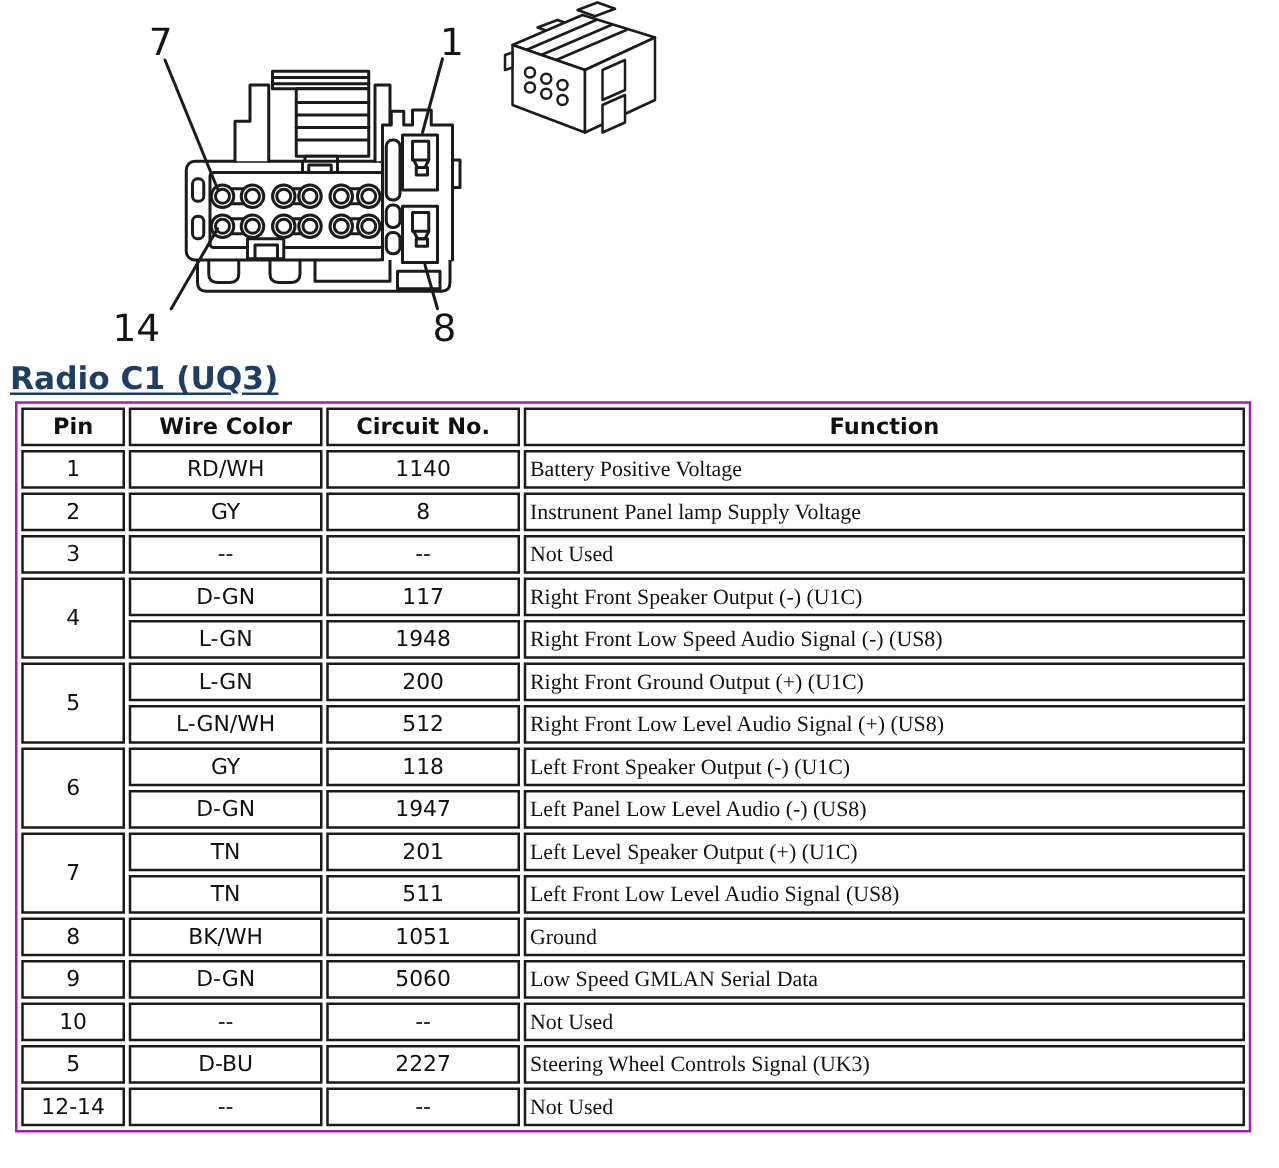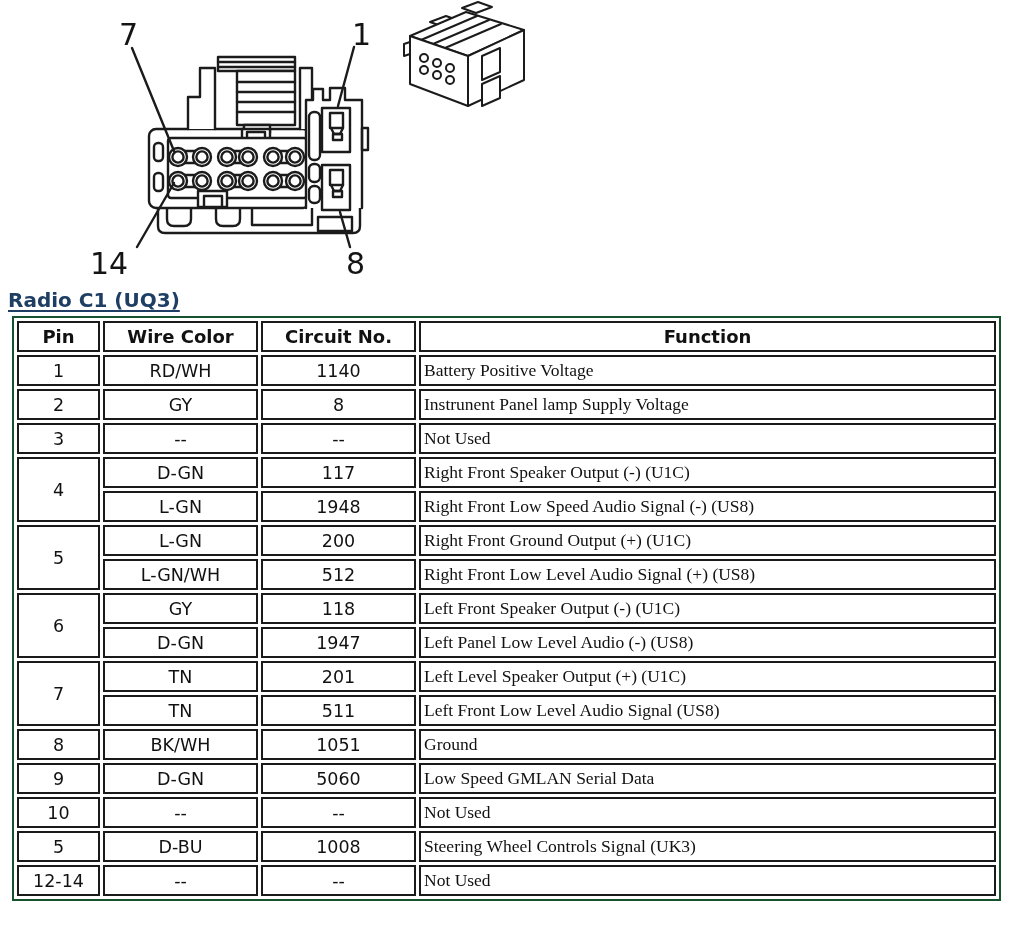--- a/index.html
+++ b/index.html
@@ -36,34 +36,34 @@
   }
   .pl-7  { left: 119px; top: 20px;  }
   .pl-1  { left: 352px; top: 20px;  }
   .pl-14 { left: 90px; top: 249px; }
   .pl-8  { left: 346px; top: 249px; }
 
   
   .page-title {
     display: inline-block;
     margin: 0 0 4px 8px;
-    font-size: 20px;
+    font-size: 25px;
     font-weight: bold;
     color: #1f3e63;
     text-decoration: underline;
     text-decoration-thickness: 2px;
     text-underline-offset: 3px;
     cursor: pointer;
   }
 
   
   table.pinout {
     border-collapse: separate;
     border-spacing: 3px;
-    border: 2px solid #14532d;
+    border: 2px solid #a21caf;
     margin-left: 12px;
     width: 989px;
     background: #ffffff;
     table-layout: fixed;
   }
   table.pinout th,
   table.pinout td {
     border: 2px solid #1a1a1a;
     height: 27px;
     padding: 0 3px;
@@ -302,21 +302,21 @@
         </tr>
         <tr>
           <td class="col-pin" rowspan="1">10</td>
           <td class="col-wire">--</td>
           <td class="col-circuit">--</td>
           <td class="col-function">Not Used</td>
         </tr>
         <tr>
           <td class="col-pin" rowspan="1">5</td>
           <td class="col-wire">D-BU</td>
-          <td class="col-circuit">1008</td>
+          <td class="col-circuit">2227</td>
           <td class="col-function">Steering Wheel Controls Signal (UK3)</td>
         </tr>
         <tr>
           <td class="col-pin" rowspan="1">12-14</td>
           <td class="col-wire">--</td>
           <td class="col-circuit">--</td>
           <td class="col-function">Not Used</td>
         </tr>
       </tbody>
   </table>

